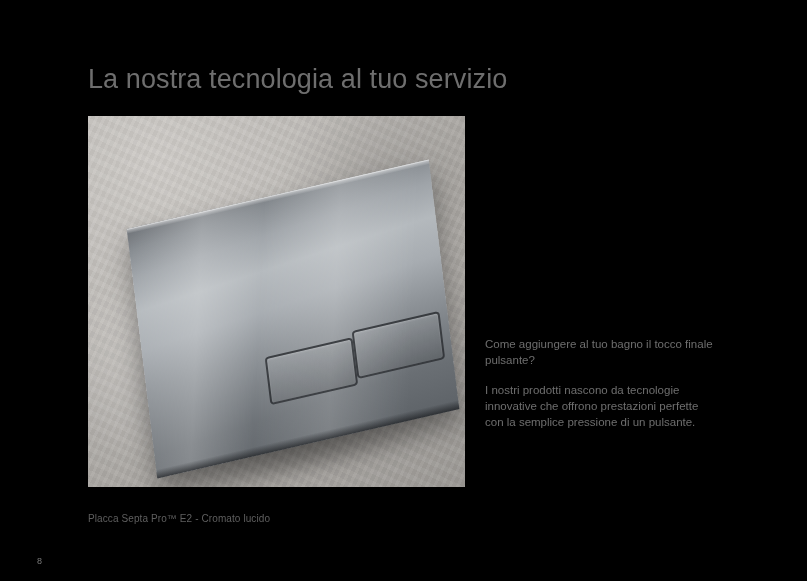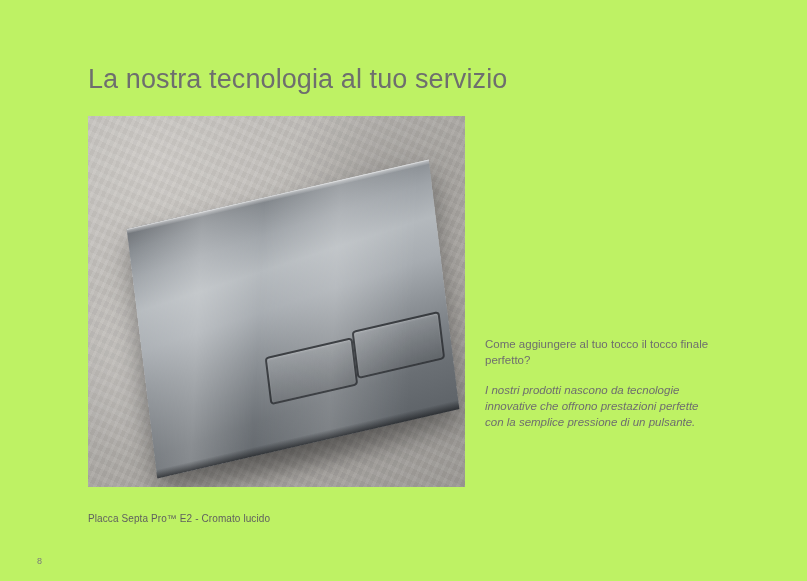--- a/index.html
+++ b/index.html
@@ -10,21 +10,21 @@
   body {
     width: 807px;
     height: 581px;
     position: relative;
     font-family: "Liberation Sans", sans-serif;
     overflow: hidden;
   }
   .page {
     position: absolute;
     inset: 0;
-    background: #bef264;
+    background: #000000;
   }
   .page-title {
     position: absolute;
     left: 88px;
     top: 46px;
     font-size: 27px;
     font-weight: 400;
     color: #6e6e6e;
     letter-spacing: 0.1px;
     white-space: nowrap;
@@ -156,21 +156,20 @@
     width: 232px;
     color: #6e6e6e;
     font-size: 11.5px;
     line-height: 16px;
   }
   .body-copy p {
     margin: 0 0 14px 0;
   }
   .body-copy p:last-child {
     margin-bottom: 1px;
-    font-style: italic;
   }
   .caption {
     position: absolute;
     left: 88px;
     top: 513px;
     font-size: 10px;
     color: #5f5f5f;
     letter-spacing: 0.1px;
   }
   .page-number {
@@ -198,21 +197,21 @@
       <div class="plate"></div>
       <div class="plate-sheen"></div>
       <div class="plate-edge-top"></div>
       <div class="plate-edge-bottom"></div>
       <div class="btn btn-left"></div>
       <div class="btn btn-right"></div>
     </div>
   </div>
 
   <div class="body-copy">
-    <p>Come aggiungere al tuo tocco il tocco finale perfetto?</p>
+    <p>Come aggiungere al tuo bagno il tocco finale pulsante?</p>
     <p>I nostri prodotti nascono da tecnologie innovative che offrono prestazioni perfette con la semplice pressione di un pulsante.</p>
   </div>
 
   <div class="caption">Placca Septa Pro™ E2 - Cromato lucido</div>
 
   <div class="page-number">8</div>
 
 </div>
 
 </body></html>

